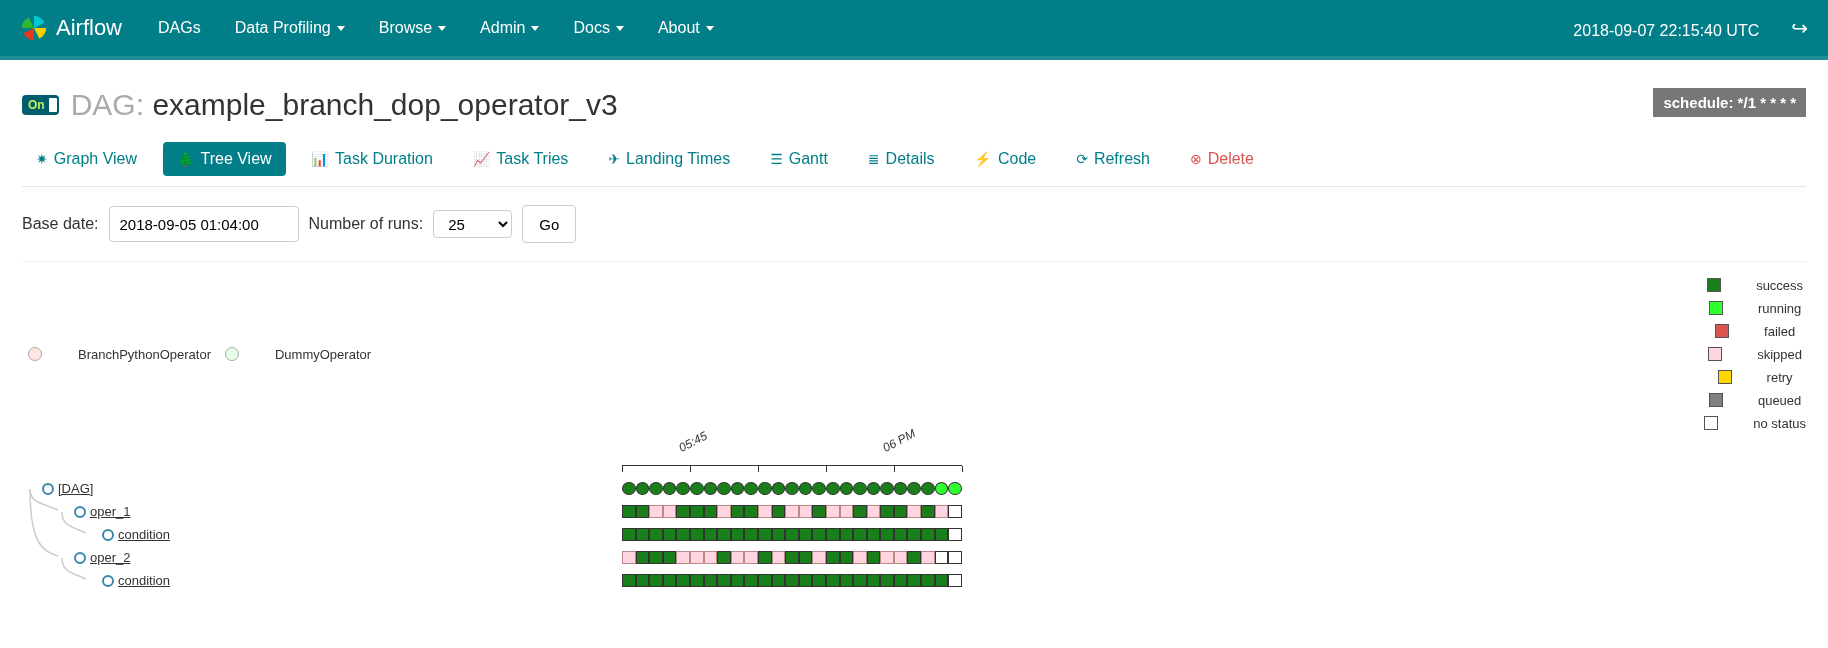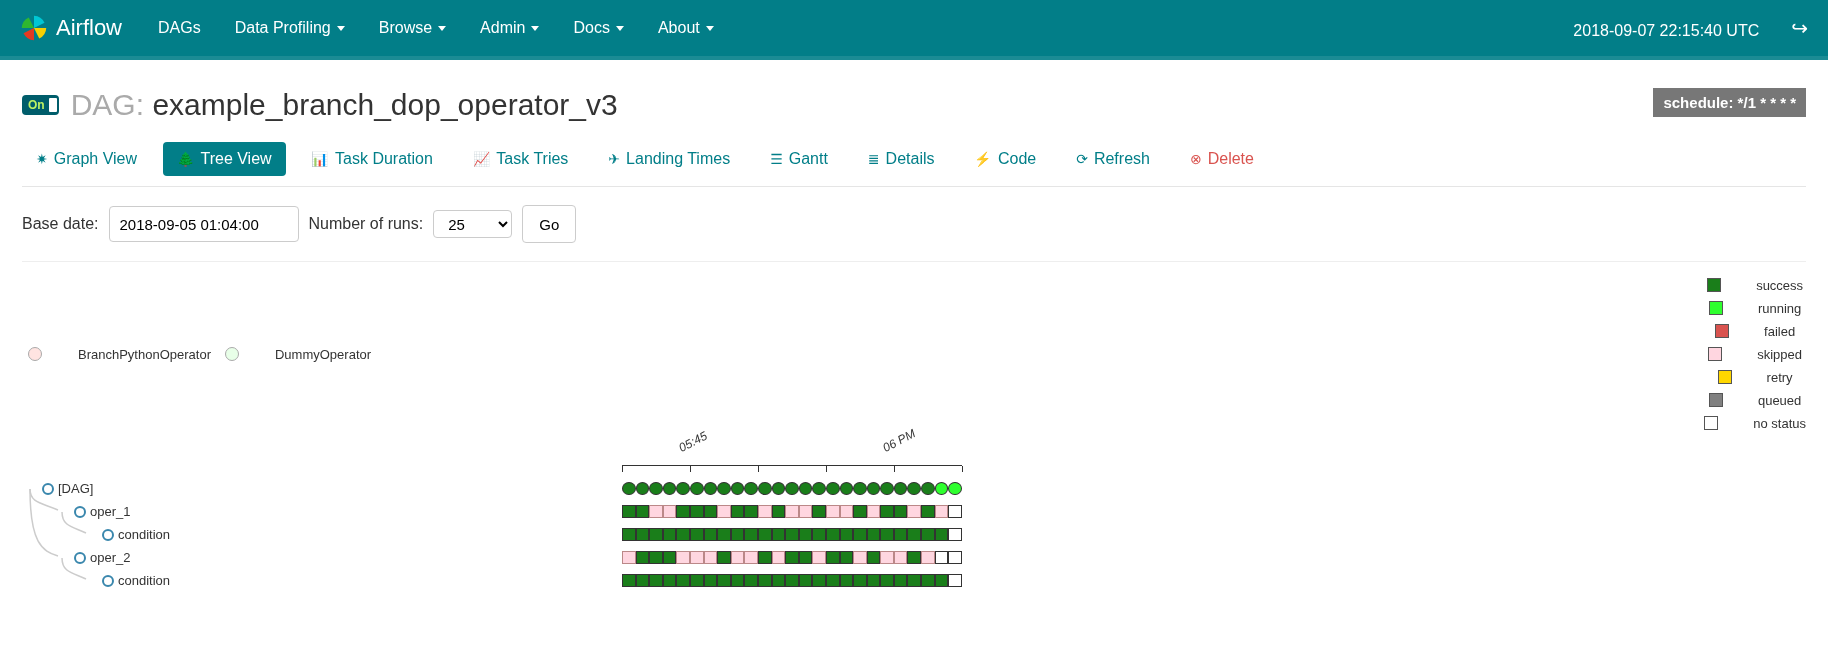--- a/index.html
+++ b/index.html
@@ -34,21 +34,21 @@
   .legend-left { display: flex; align-items: center; gap: 8px; }
   .op-swatch { width: 14px; height: 14px; border-radius: 50%; border: 1px solid #aaa; display: inline-block; margin-right: 4px; }
   .legend-right { margin-left: auto; display: flex; align-items: center; gap: 8px; flex-direction: column; }
   .state-swatch { width: 14px; height: 14px; border: 1px solid #555; display: inline-block; margin-right: 3px; vertical-align: middle; }
   .legend-item { display: inline-flex; align-items: flex-start; margin-left: 6px; gap: 32px; }
   .tree-area { position: relative; margin-top: 46px; height: 160px; }
   .time-labels { position: absolute; left: 600px; top: -36px; width: 340px; font-size: 12px; font-style: italic; }
   .time-labels span { position: absolute; transform: rotate(-28deg); transform-origin: left bottom; }
   .time-axis { position: absolute; left: 600px; top: -12px; height: 6px; width: 340px; border-top: 1px solid #333; }
   .time-axis .tick { position: absolute; top: 0; width: 1px; height: 6px; background: #333; }
-  .task-tree { position: absolute; left: 20px; top: 0; font-size: 13px; }
+  .task-tree { position: absolute; left: 20px; top: 0; font-size: 13px; text-decoration: underline; }
   .tree-row { display: flex; align-items: center; height: 23px; }
   .tree-circle { width: 12px; height: 12px; border: 2px solid #3a87ad; border-radius: 50%; background: #fff; display: inline-block; }
   .tree-link { position: absolute; stroke: #ccc; stroke-width: 1.5; fill: none; }
   .grid { position: absolute; left: 600px; top: 0; }
   .grid-row { display: flex; height: 23px; align-items: center; gap: 0; }
   .cell { width: 13.6px; height: 13px; border: 1px solid #333; margin-right: 0; }
   .cell.circle { border-radius: 50%; }
   .cell.success { background: #1a7e1a; }
   .cell.running { background: #2fff2f; border-color: #333; }
   .cell.skipped { background: #ffd6e0; border-color: #b88; }

